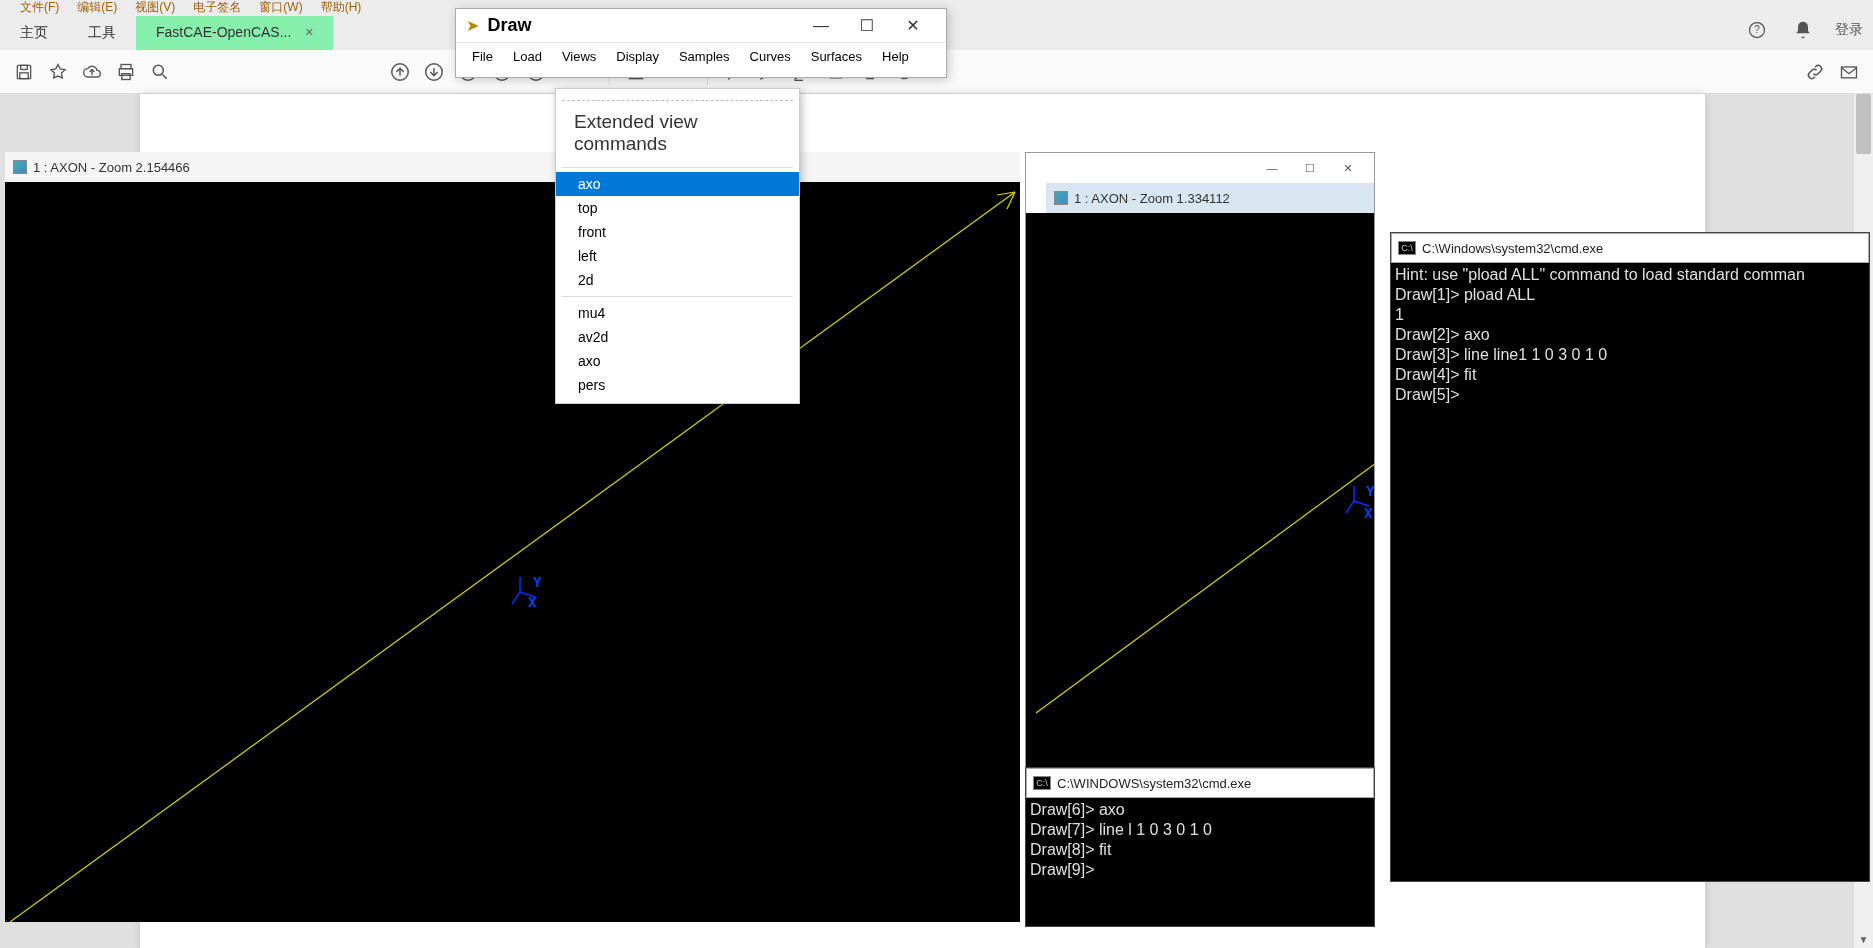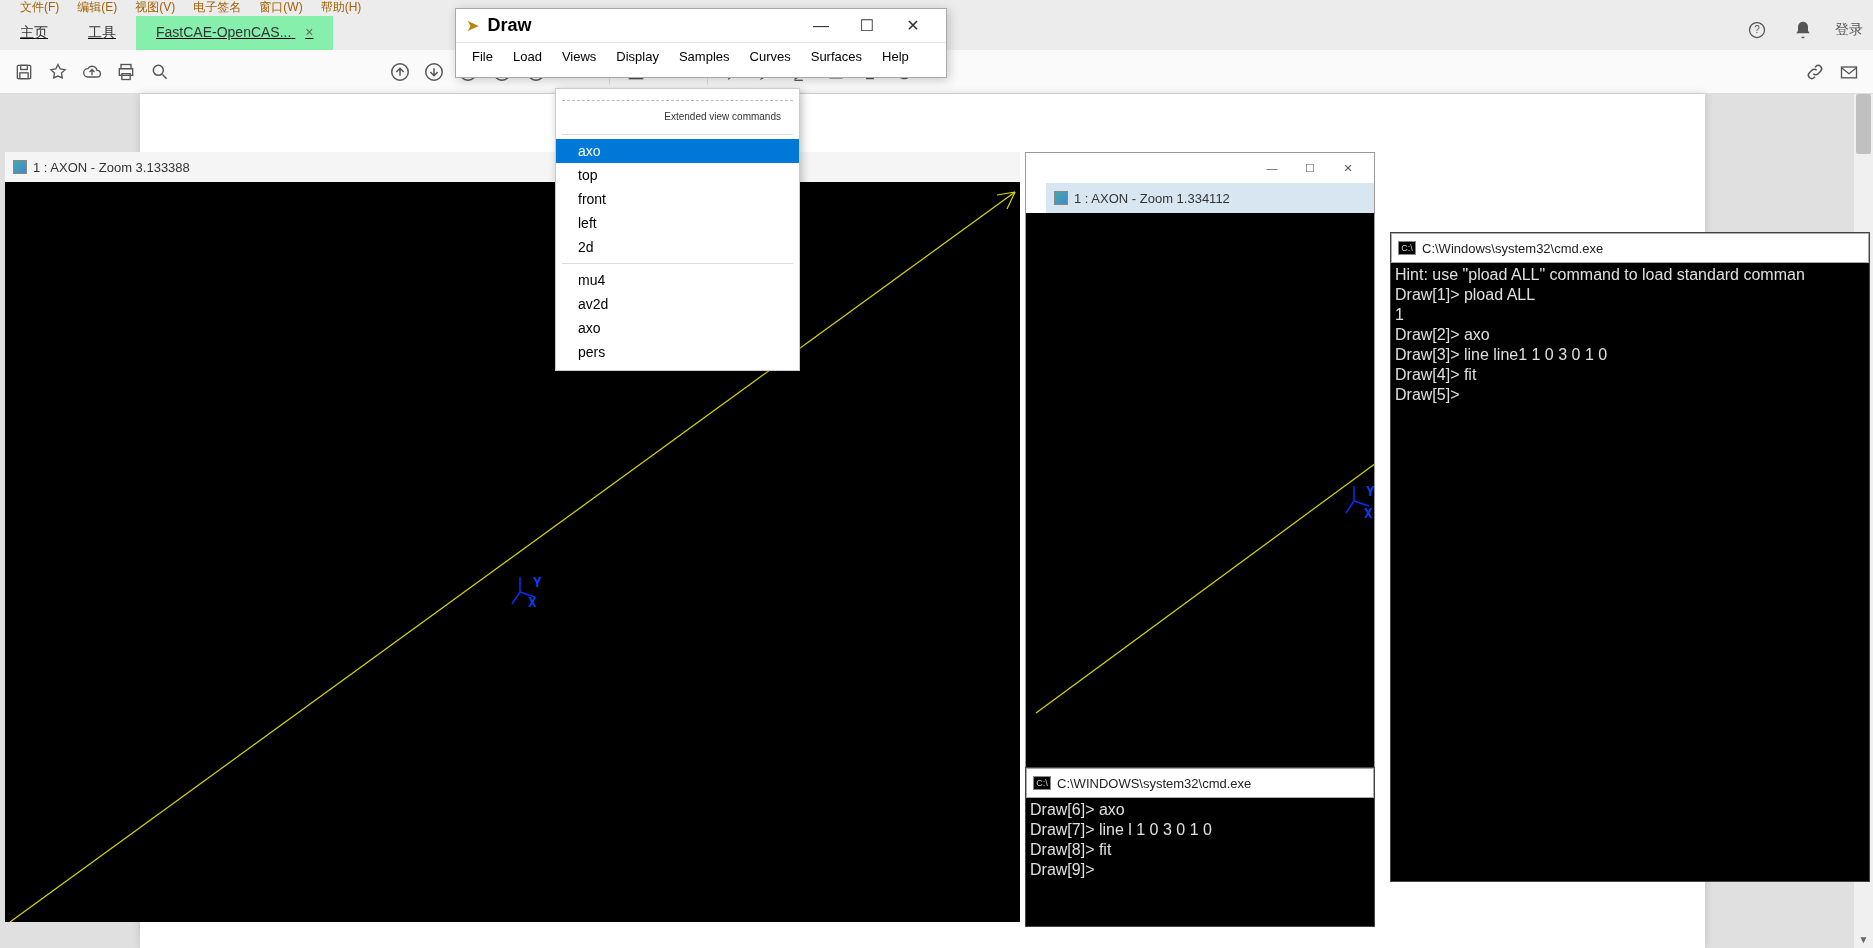--- a/index.html
+++ b/index.html
@@ -1,20 +1,20 @@
 <!DOCTYPE html>
 <html><head>
 <meta charset="utf-8">
 <style>
 * { margin: 0; padding: 0; box-sizing: border-box; font-family: "Microsoft YaHei", "Segoe UI", Arial, sans-serif; }
 body { width: 1873px; height: 948px; background: #f5f5f5; position: relative; overflow: hidden; }
 
 
 .host-topmenu { position: absolute; top: 0; left: 0; right: 0; height: 14px; background: #ececec; display: flex; gap: 18px; padding-left: 20px; font-size: 12px; color: #a16207; align-items: center; overflow: hidden; }
-.host-tabs { position: absolute; top: 14px; left: 0; right: 0; height: 36px; background: #ececec; display: flex; align-items: flex-end; text-decoration: underline; }
+.host-tabs { position: absolute; top: 14px; left: 0; right: 0; height: 36px; background: #ececec; display: flex; align-items: flex-end; }
 .host-tab { padding: 8px 20px; font-size: 14px; color: #333; cursor: pointer; }
 .host-tab.active { background: #86efac; border-bottom: 2px solid transparent; }
 .host-tab .close { margin-left: 10px; color: #666; }
 .host-righticons { position: absolute; top: 16px; right: 10px; display: flex; gap: 18px; align-items: center; color: #555; }
 
 
 .toolbar { position: absolute; top: 50px; left: 0; right: 0; height: 44px; background: #fafafa; border-bottom: 1px solid #ddd; display: flex; align-items: center; padding: 0 10px; gap: 6px; }
 .tb-icon { width: 28px; height: 28px; display: flex; align-items: center; justify-content: center; color: #555; cursor: pointer; border-radius: 3px; }
 .tb-sep { width: 1px; height: 26px; background: #ddd; margin: 0 6px; }
 .tb-zoom-group { display: flex; align-items: center; gap: 4px; font-size: 13px; color: #555; margin-left: 4px; }
@@ -35,21 +35,21 @@
 .draw-titlebar .app-icon { color: #b8860b; margin-right: 8px; font-size: 16px; }
 .draw-titlebar .title { font-size: 18px; flex: 1; font-weight: bold; }
 .win-btns { display: flex; }
 .win-btn { width: 46px; height: 34px; display: flex; align-items: center; justify-content: center; cursor: pointer; color: #333; }
 .draw-menubar { height: 26px; display: flex; align-items: center; padding: 0 8px; gap: 4px; font-size: 13px; }
 .draw-menubar .mi { padding: 3px 8px; cursor: pointer; }
 
 
 .dropdown { position: absolute; top: 88px; left: 555px; width: 245px; background: #fff; border: 1px solid #ccc; box-shadow: 2px 2px 8px rgba(0,0,0,0.25); padding: 4px 0 6px; }
 .dropdown .tear { height: 8px; border-bottom: 1px dashed #bbb; margin: 0 6px 4px; }
-.dropdown .section-title { padding: 6px 18px 8px; font-size: 10px; color: #333; text-align: right; }
+.dropdown .section-title { padding: 6px 18px 8px; font-size: 19px; color: #333; }
 .dropdown .sep { height: 1px; background: #ddd; margin: 4px 6px; }
 .dropdown .ditem { padding: 4px 22px; font-size: 14px; cursor: pointer; }
 .dropdown .ditem.highlight { background: #0078d7; color: #fff; }
 
 
 .viewport { position: absolute; background: #fff; border: 1px solid #999; }
 .vp-titlebar { height: 30px; display: flex; align-items: center; padding: 0 8px; font-size: 13px; color: #333; background: #f5f5f5; }
 .vp-titlebar .sys { width:14px; height:14px; border:1px solid #888; background:linear-gradient(135deg,#4aa,#48c); margin-right:6px; }
 .vp-titlebar.active { background: #d8e6f2; margin-left: 20px; }
 .vp-title { flex: 1; }
@@ -238,21 +238,21 @@
 
 <div class="scrollbar">
   <div class="arrow-up">▲</div>
   <div class="thumb"></div>
   <div class="arrow-dn">▼</div>
 </div>
 
 <div class="viewport" style="top:152px; left:5px; width:1015px; height:770px; border:none;">
   <div class="vp-titlebar">
     <span class="sys"></span>
-    <span class="vp-title">1 : AXON - Zoom 3.133388</span>
+    <span class="vp-title">1 : AXON - Zoom 2.154466</span>
   </div>
   <div class="vp-canvas" style="height:740px;">
     <svg width="1015" height="740" style="position:absolute;top:0;left:0;">
       <line x1="5" y1="740" x2="1010" y2="10" stroke="#d8d800" stroke-width="1.2"></line>
       <path d="M1010 10 l-18 3 M1010 10 l-8 17" stroke="#d8d800" stroke-width="1.2" fill="none"></path>
     </svg>
     <div class="axis-marker" style="top:390px;left:505px;">
       <svg width="40" height="40" viewBox="0 0 40 40">
           <path d="M10 20 L10 5 M10 20 L25 25 M10 20 L2 32" stroke="#0030ff" stroke-width="1.5" fill="none"></path>
         </svg>

